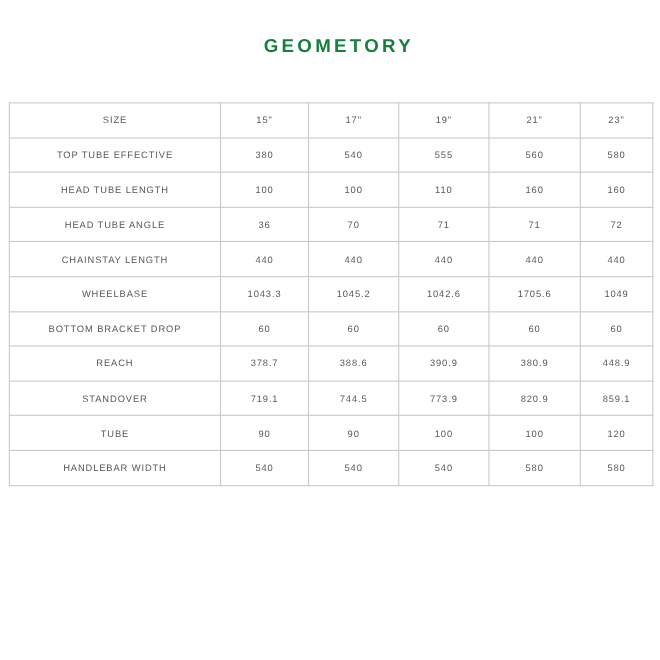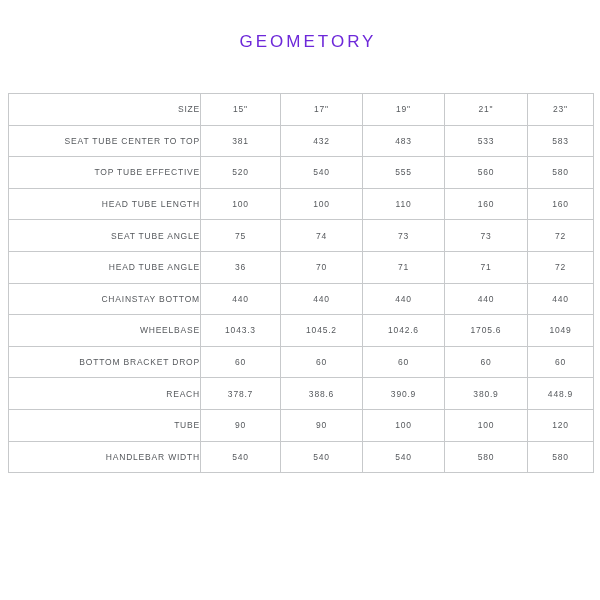--- a/index.html
+++ b/index.html
@@ -10,44 +10,44 @@
   body {
     width: 600px;
     height: 600px;
     overflow: hidden;
     font-family: "Liberation Sans", sans-serif;
   }
   .page-title {
     margin: 31px 0 0 16px;
     text-align: center;
     font-size: 17px;
-    font-weight: 400;
+    font-weight: 700;
     letter-spacing: 3px;
     line-height: 21px;
-    color: #6d28d9;
+    color: #15803d;
   }
   table.geometry {
     border-collapse: collapse;
     table-layout: fixed;
     width: 585px;
     margin: 41px 0 0 8px;
   }
   table.geometry td {
     border: 1px solid #c7c9cb;
     height: 30.6px;
     font-size: 8.5px;
     color: #55585c;
     letter-spacing: 0.8px;
     padding: 0;
     vertical-align: middle;
     overflow: hidden;
     white-space: nowrap;
   }
   td.label-cell {
-    text-align: right;
+    text-align: center;
     padding-left: 14px;
     letter-spacing: 1px;
   }
   td.value-cell {
     text-align: center;
   }
 </style>
 </head>
 <body>
 
@@ -65,61 +65,45 @@
   <tbody>
       <tr>
         <td class="label-cell">SIZE</td>
         <td class="value-cell">15"</td>
         <td class="value-cell">17"</td>
         <td class="value-cell">19"</td>
         <td class="value-cell">21"</td>
         <td class="value-cell">23"</td>
       </tr>
       <tr>
-        <td class="label-cell">SEAT TUBE CENTER TO TOP</td>
-        <td class="value-cell">381</td>
-        <td class="value-cell">432</td>
-        <td class="value-cell">483</td>
-        <td class="value-cell">533</td>
-        <td class="value-cell">583</td>
-      </tr>
-      <tr>
         <td class="label-cell">TOP TUBE EFFECTIVE</td>
-        <td class="value-cell">520</td>
+        <td class="value-cell">380</td>
         <td class="value-cell">540</td>
         <td class="value-cell">555</td>
         <td class="value-cell">560</td>
         <td class="value-cell">580</td>
       </tr>
       <tr>
         <td class="label-cell">HEAD TUBE LENGTH</td>
         <td class="value-cell">100</td>
         <td class="value-cell">100</td>
         <td class="value-cell">110</td>
         <td class="value-cell">160</td>
         <td class="value-cell">160</td>
       </tr>
       <tr>
-        <td class="label-cell">SEAT TUBE ANGLE</td>
-        <td class="value-cell">75</td>
-        <td class="value-cell">74</td>
-        <td class="value-cell">73</td>
-        <td class="value-cell">73</td>
-        <td class="value-cell">72</td>
-      </tr>
-      <tr>
         <td class="label-cell">HEAD TUBE ANGLE</td>
         <td class="value-cell">36</td>
         <td class="value-cell">70</td>
         <td class="value-cell">71</td>
         <td class="value-cell">71</td>
         <td class="value-cell">72</td>
       </tr>
       <tr>
-        <td class="label-cell">CHAINSTAY BOTTOM</td>
+        <td class="label-cell">CHAINSTAY LENGTH</td>
         <td class="value-cell">440</td>
         <td class="value-cell">440</td>
         <td class="value-cell">440</td>
         <td class="value-cell">440</td>
         <td class="value-cell">440</td>
       </tr>
       <tr>
         <td class="label-cell">WHEELBASE</td>
         <td class="value-cell">1043.3</td>
         <td class="value-cell">1045.2</td>
@@ -137,20 +121,28 @@
       </tr>
       <tr>
         <td class="label-cell">REACH</td>
         <td class="value-cell">378.7</td>
         <td class="value-cell">388.6</td>
         <td class="value-cell">390.9</td>
         <td class="value-cell">380.9</td>
         <td class="value-cell">448.9</td>
       </tr>
       <tr>
+        <td class="label-cell">STANDOVER</td>
+        <td class="value-cell">719.1</td>
+        <td class="value-cell">744.5</td>
+        <td class="value-cell">773.9</td>
+        <td class="value-cell">820.9</td>
+        <td class="value-cell">859.1</td>
+      </tr>
+      <tr>
         <td class="label-cell">TUBE</td>
         <td class="value-cell">90</td>
         <td class="value-cell">90</td>
         <td class="value-cell">100</td>
         <td class="value-cell">100</td>
         <td class="value-cell">120</td>
       </tr>
       <tr>
         <td class="label-cell">HANDLEBAR WIDTH</td>
         <td class="value-cell">540</td>

